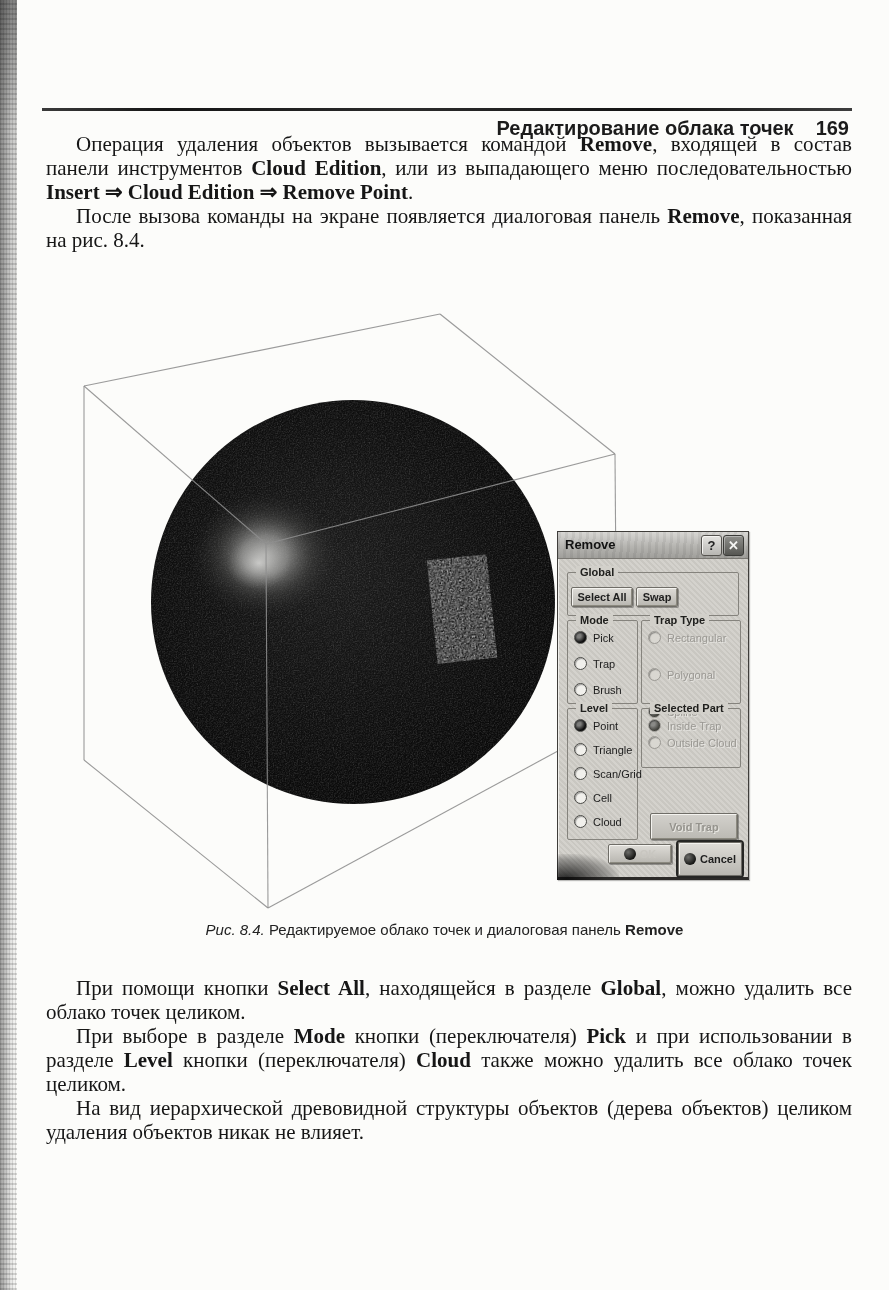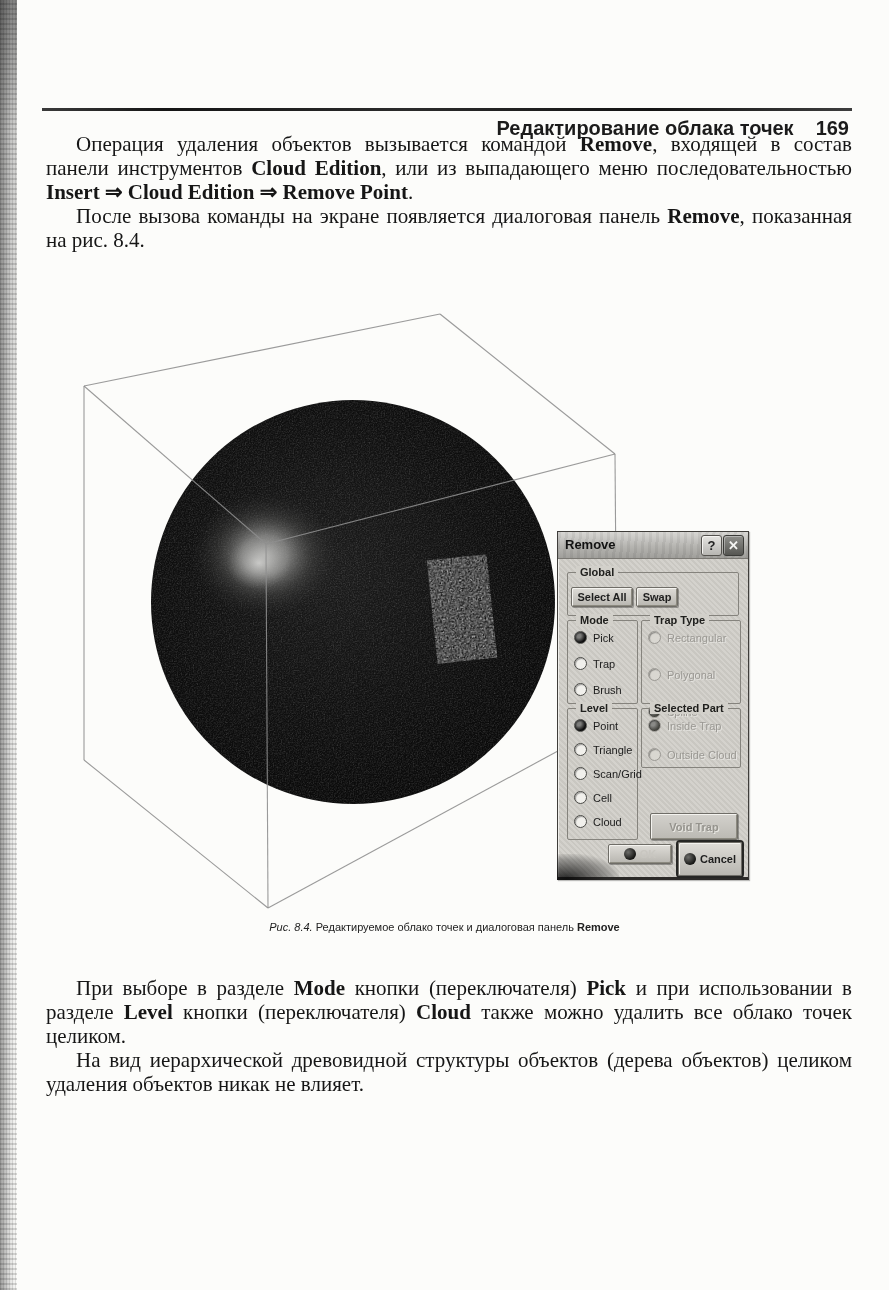--- a/index.html
+++ b/index.html
@@ -32,21 +32,21 @@
     position:absolute;left:46px;width:806px;
     font-size:21px;line-height:24px;text-align:justify;
   }
   .body-top{top:132px;}
   .body-bottom{top:976px;}
   .body-par{margin:0;text-indent:30px;}
   .b{font-weight:bold;}
   .i{font-style:italic;}
   .caption{
     position:absolute;left:0;top:921px;width:889px;text-align:center;
-    font-family:"Liberation Sans", sans-serif;font-size:11px;color:#222;
+    font-family:"Liberation Sans", sans-serif;font-size:15px;color:#222;
   }
   .figure{position:absolute;left:60px;top:285px;width:570px;height:630px;}
 
   
   .dialog{
     position:absolute;left:557px;top:531px;width:190px;height:345px;
     background:
       repeating-linear-gradient(45deg, rgba(255,255,255,.05) 0 2px, rgba(0,0,0,.045) 2px 4px),
       #d2d0ca;
     border:1px solid #3f3d3a;
@@ -86,21 +86,21 @@
   }
   .g-global{left:9px;top:40px;width:170px;height:42px;}
   .g-mode{left:9px;top:88px;width:69px;height:82px;}
   .g-trap{left:83px;top:88px;width:98px;height:82px;}
   .g-level{left:9px;top:176px;width:69px;height:130px;}
   .g-selpart{left:83px;top:176px;width:98px;height:58px;}
   .radios{position:absolute;left:6px;top:10px;right:2px;display:flex;flex-direction:column;}
   .g-mode .radios{gap:13px;}
   .g-trap .radios{gap:24px;}
   .g-level .radios{gap:11px;}
-  .g-selpart .radios{gap:16px;justify-content:flex-end;}
+  .g-selpart .radios{gap:4px;justify-content:flex-end;}
   .radio-row{display:flex;align-items:center;gap:6px;white-space:nowrap;}
   .radio{
     width:11px;height:11px;border:1px solid #4a4a47;border-radius:50%;
     background:#f1f0ec;box-shadow:inset 1px 1px 1px rgba(0,0,0,.35);flex:0 0 auto;
   }
   .radio.selected{background:radial-gradient(circle at 35% 35%, #7d7d7b 0 2px, #101010 65%);}
   .radio-row.disabled .radio{border-color:#9b9994;background:#d9d7d1;}
   .radio-row.disabled .radio.selected{background:radial-gradient(circle at 35% 35%, #8a8a87 0 2px, #44443f 65%);}
   .radio-label{font-size:11px;}
   .radio-row.disabled .radio-label{color:#9a9893;text-shadow:1px 1px 0 #e6e5e1;}
@@ -305,15 +305,16 @@
       <span class="icon-dot"></span>
       <span>Cancel</span>
     </button>
   </span>
   <div class="smudge"></div>
 </div>
 
 <div class="caption"><span class="i">Рис. 8.4.</span><span> Редактируемое облако точек и диалоговая панель </span><span class="b">Remove</span></div>
 
 <div class="body-bottom">
+    <p class="body-par"><span>При помощи кнопки </span><span class="b">Select All</span><span>, находящейся в разделе </span><span class="b">Global</span><span>, можно удалить все облако точек целиком.</span></p>
     <p class="body-par"><span>При выборе в разделе </span><span class="b">Mode</span><span> кнопки (переключателя) </span><span class="b">Pick</span><span> и при использовании в разделе </span><span class="b">Level</span><span> кнопки (переключателя) </span><span class="b">Cloud</span><span> также можно удалить все облако точек целиком.</span></p>
     <p class="body-par"><span>На вид иерархической древовидной структуры объектов (дерева объектов) целиком удаления объектов никак не влияет.</span></p>
   </div>
 
 </body></html>

